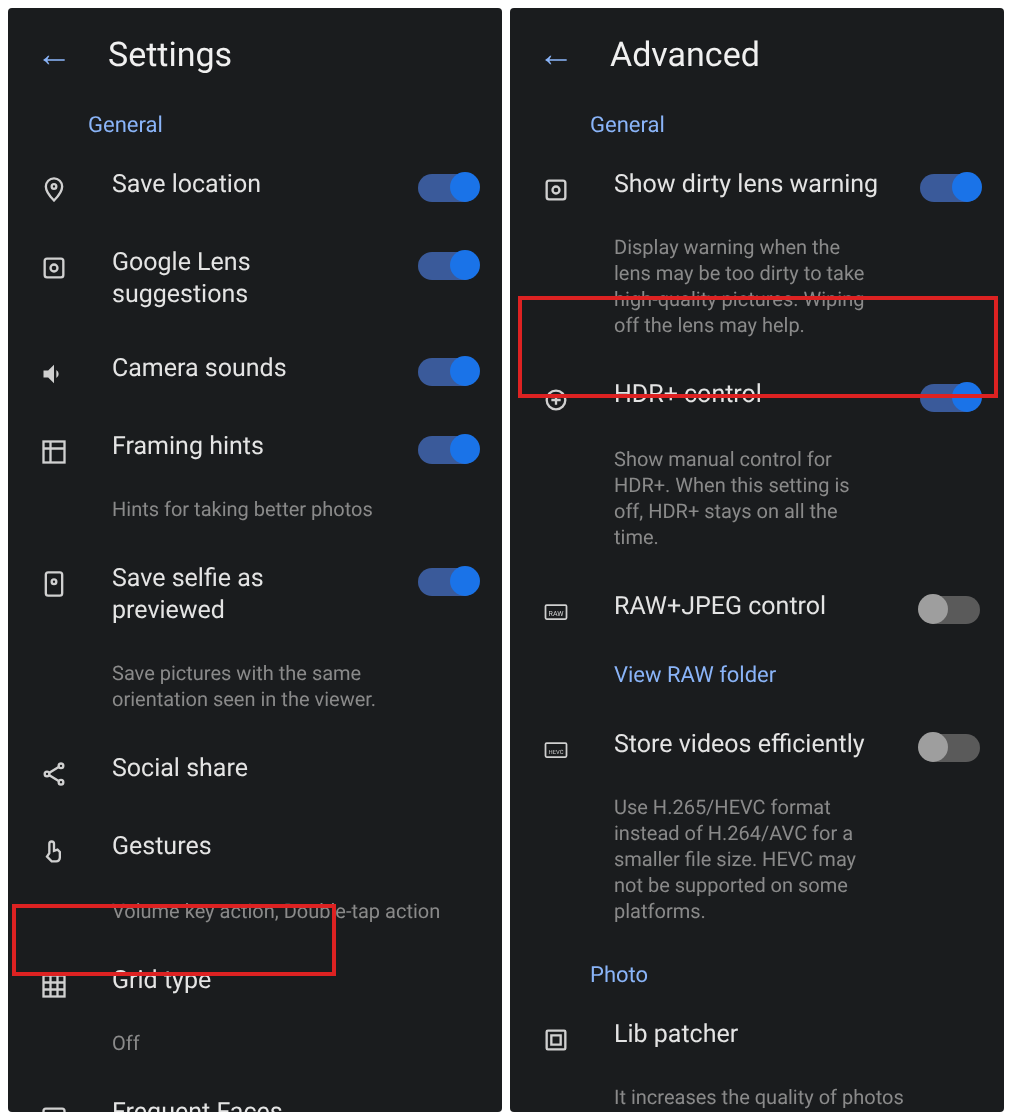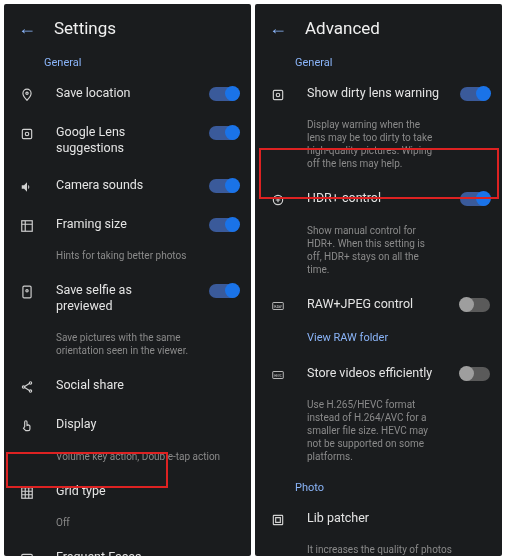--- a/index.html
+++ b/index.html
@@ -173,21 +173,21 @@
   </div>
 
   <div class="row">
     <span class="ic">
         <svg width="14" height="14" viewBox="0 0 24 24" fill="none" stroke="currentColor" stroke-width="2">
           <rect x="3" y="3" width="18" height="18"></rect>
           <path d="M3 9h18M9 3v18"></path>
         </svg>
       </span>
     <div class="txt">
-      <div class="label">Framing size</div>
+      <div class="label">Framing hints</div>
       <div class="sub">Hints for taking better photos</div>
     </div>
     <div class="toggle on"></div>
   </div>
 
   <div class="row">
     <span class="ic">
         <svg width="14" height="14" viewBox="0 0 24 24" fill="none" stroke="currentColor" stroke-width="2">
           <rect x="5" y="2" width="14" height="20" rx="2"></rect>
           <circle cx="12" cy="10" r="2"></circle>
@@ -214,21 +214,21 @@
       </div>
   </div>
 
   <div class="row">
     <span class="ic">
         <svg width="14" height="14" viewBox="0 0 24 24" fill="none" stroke="currentColor" stroke-width="2">
           <path d="M8 13V5a2 2 0 014 0v6l3-1 2 2v5a3 3 0 01-3 3h-4l-4-4 2-3z"></path>
         </svg>
       </span>
     <div class="txt">
-      <div class="label">Display</div>
+      <div class="label">Gestures</div>
       <div class="sub">Volume key action, Double-tap action</div>
     </div>
   </div>
 
   <div class="row">
     <span class="ic">
         <svg width="14" height="14" viewBox="0 0 24 24" fill="none" stroke="currentColor" stroke-width="2">
           <rect x="3" y="3" width="18" height="18"></rect>
           <path d="M9 3v18M15 3v18M3 9h18M3 15h18"></path>
         </svg>

